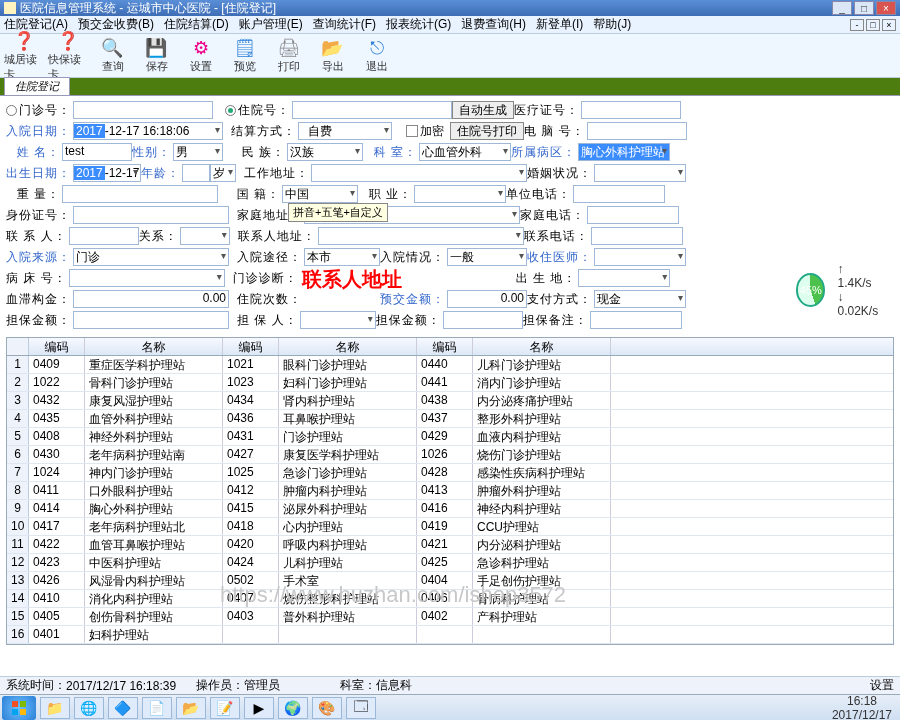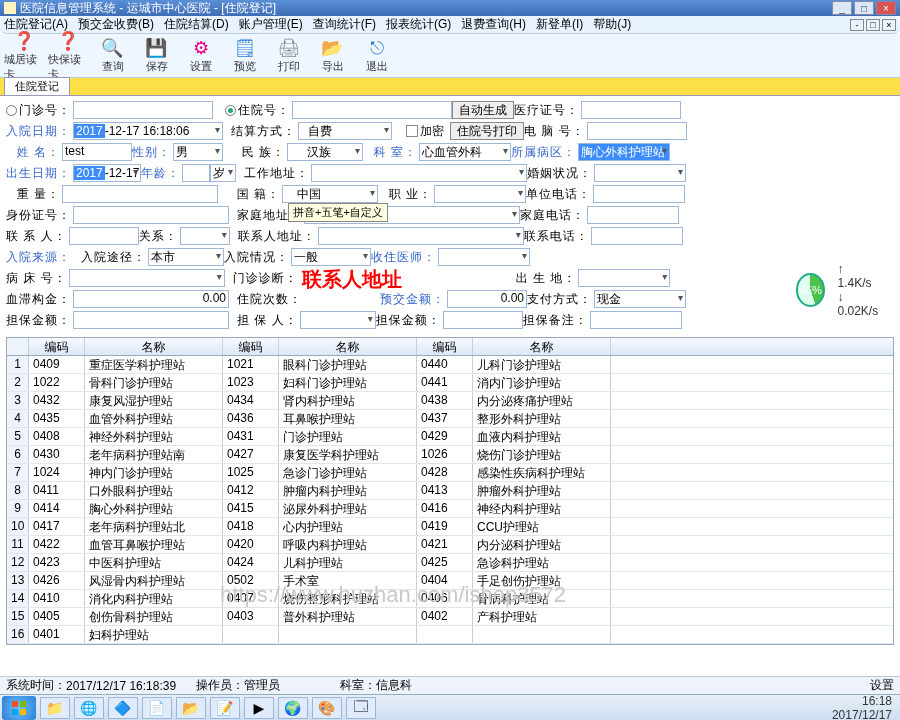--- a/index.html
+++ b/index.html
@@ -2,29 +2,29 @@
 <html><head>
 <meta charset="utf-8">
 <style>
 * { box-sizing: border-box; margin: 0; padding: 0; font-family: "SimSun", "宋体", sans-serif; font-size: 12px; }
 body { background: #fff; width: 900px; height: 720px; overflow: hidden; position: relative; }
 .titlebar { background: linear-gradient(#5a8fd8, #3d6db5); height: 16px; display: flex; align-items: center; color: #fff; padding: 0 4px; }
 .titlebar .title-icon { width: 12px; height: 12px; background: #fff3c0; margin-right: 4px; }
 .titlebar .spacer { flex: 1; }
 .titlebar .winbtn { width: 20px; height: 14px; margin-left: 2px; background: #dbe7f7; border: 1px solid #88a; display: flex; align-items: center; justify-content: center; font-size: 10px; color: #333; }
 .titlebar .winbtn.close { background: #d9534f; color: #fff; }
-.menubar { background: #e9f2ff; border-bottom: 1px solid #bcd; height: 18px; display: flex; align-items: center; padding: 0 4px; border-radius: 7px; }
+.menubar { background: #e9f2ff; border-bottom: 1px solid #bcd; height: 18px; display: flex; align-items: center; padding: 0 4px; }
 .menubar span { margin-right: 10px; color: #000; cursor: default; }
 .menubar .spacer { flex: 1; }
 .menubar .mdi { width: 14px; height: 12px; border: 1px solid #888; margin-left: 2px; display: flex; align-items: center; justify-content: center; font-size: 9px; }
 .toolbar { background: #eef6ff; border-bottom: 1px solid #bcd; height: 44px; display: flex; align-items: center; padding: 2px 4px; }
 .toolbtn { display: flex; flex-direction: column; align-items: center; justify-content: center; width: 42px; height: 40px; margin-right: 2px; }
 .toolbtn .ticon { width: 22px; height: 22px; display: flex; align-items: center; justify-content: center; font-size: 18px; }
 .toolbtn .tlabel { font-size: 11px; color: #333; }
-.tabstrip { background: #fde047; border-bottom: 1px solid #99b; height: 18px; display: flex; align-items: flex-end; padding-left: 4px; }
+.tabstrip { background: #4d7c0f; border-bottom: 1px solid #99b; height: 18px; display: flex; align-items: flex-end; padding-left: 4px; font-style: italic; }
 .tabstrip .tab { background: #fff; border: 1px solid #99b; border-bottom: none; padding: 1px 10px; font-size: 11px; }
 .form-area { padding: 4px 6px; background: #fff; }
 .form-row { display: flex; align-items: center; height: 20px; margin-bottom: 1px; }
 .flabel { color: #2a5; min-width: 54px; text-align: right; margin-right: 2px; letter-spacing: 1px; }
 .flabel.blue { color: #36c; }
 .flabel.black { color: #000; }
 .finput { height: 18px; border: 1px solid #a0b8d8; background: #fff; padding: 0 2px; }
 .fsel { height: 18px; border: 1px solid #a0b8d8; background: #fff; position: relative; }
 .fsel::after { content: "▾"; position: absolute; right: 2px; top: 1px; font-size: 10px; color: #555; }
 .fbtn { height: 18px; border: 1px solid #888; background: #eee; padding: 0 6px; }
@@ -160,21 +160,21 @@
   <div class="finput" style="width:100px"></div>
 </div>
 
 <div class="form-row">
   <span class="flabel blue">姓        名：</span>
   <div class="finput" style="width:70px">test</div>
   <span class="flabel blue" style="min-width:34px">性别：</span>
   <div class="fsel" style="width:50px;padding-left:2px">男</div>
   <span style="width:8px"></span>
   <span class="flabel black">民        族：</span>
-  <div class="fsel" style="width:76px;padding-left:19px">汉族</div>
+  <div class="fsel" style="width:76px;padding-left:2px">汉族</div>
   <span class="flabel blue" style="min-width:54px">科        室：</span>
   <div class="fsel" style="width:92px;padding-left:2px">心血管外科</div>
   <span class="flabel blue">所属病区：</span>
   <div class="fsel" style="width:92px;background:#3b8cff;color:#fff;padding-left:2px">胸心外科护理站</div>
 </div>
 
 <div class="form-row">
   <span class="flabel blue">出生日期：</span>
   <div class="fsel" style="width:68px;display:flex;align-items:center">
     <span class="selected-blue">2017</span>
@@ -188,21 +188,21 @@
   <div class="fsel" style="width:216px"></div>
   <span class="flabel black">婚姻状况：</span>
   <div class="fsel" style="width:92px"></div>
 </div>
 
 <div class="form-row">
   <span class="flabel black">重        量：</span>
   <div class="finput" style="width:156px"></div>
   <span style="width:8px"></span>
   <span class="flabel black">国        籍：</span>
-  <div class="fsel" style="width:96px;padding-left:14px">中国</div>
+  <div class="fsel" style="width:76px;padding-left:2px">中国</div>
   <span class="flabel black" style="min-width:54px">职        业：</span>
   <div class="fsel" style="width:92px"></div>
   <span class="flabel black">单位电话：</span>
   <div class="finput" style="width:92px"></div>
 </div>
 
 <div class="form-row" style="position:relative">
   <span class="flabel black">身份证号：</span>
   <div class="finput" style="width:156px"></div>
   <span style="width:8px"></span>
@@ -220,20 +220,21 @@
   <div class="fsel" style="width:50px"></div>
   <span style="width:8px"></span>
   <span class="flabel black" style="min-width:64px">联系人地址：</span>
   <div class="fsel" style="width:206px"></div>
   <span class="flabel black">联系电话：</span>
   <div class="finput" style="width:92px"></div>
 </div>
 
 <div class="form-row">
   <span class="flabel blue">入院来源：</span>
+  <div class="fsel" style="width:156px;padding-left:2px">门诊</div>
   <span style="width:8px"></span>
   <span class="flabel black">入院途径：</span>
   <div class="fsel" style="width:76px;padding-left:2px">本市</div>
   <span class="flabel black" style="min-width:54px">入院情况：</span>
   <div class="fsel" style="width:80px;padding-left:2px">一般</div>
   <span class="flabel blue">收住医师：</span>
   <div class="fsel" style="width:92px"></div>
 </div>
 
 <div class="form-row" style="position:relative">
@@ -467,18 +468,18 @@
   <div class="tbicon">🌐</div>
   <div class="tbicon">🔷</div>
   <div class="tbicon">📄</div>
   <div class="tbicon">📂</div>
   <div class="tbicon">📝</div>
   <div class="tbicon">▶</div>
   <div class="tbicon">🌍</div>
   <div class="tbicon">🎨</div>
   <div class="tbicon">🗔</div>
   <div class="tray">
-    <div style="text-align:right">
+    <div style="text-align:center">
       <div>16:18</div>
       <div>2017/12/17</div>
     </div>
   </div>
 </div>
 
 </body></html>

